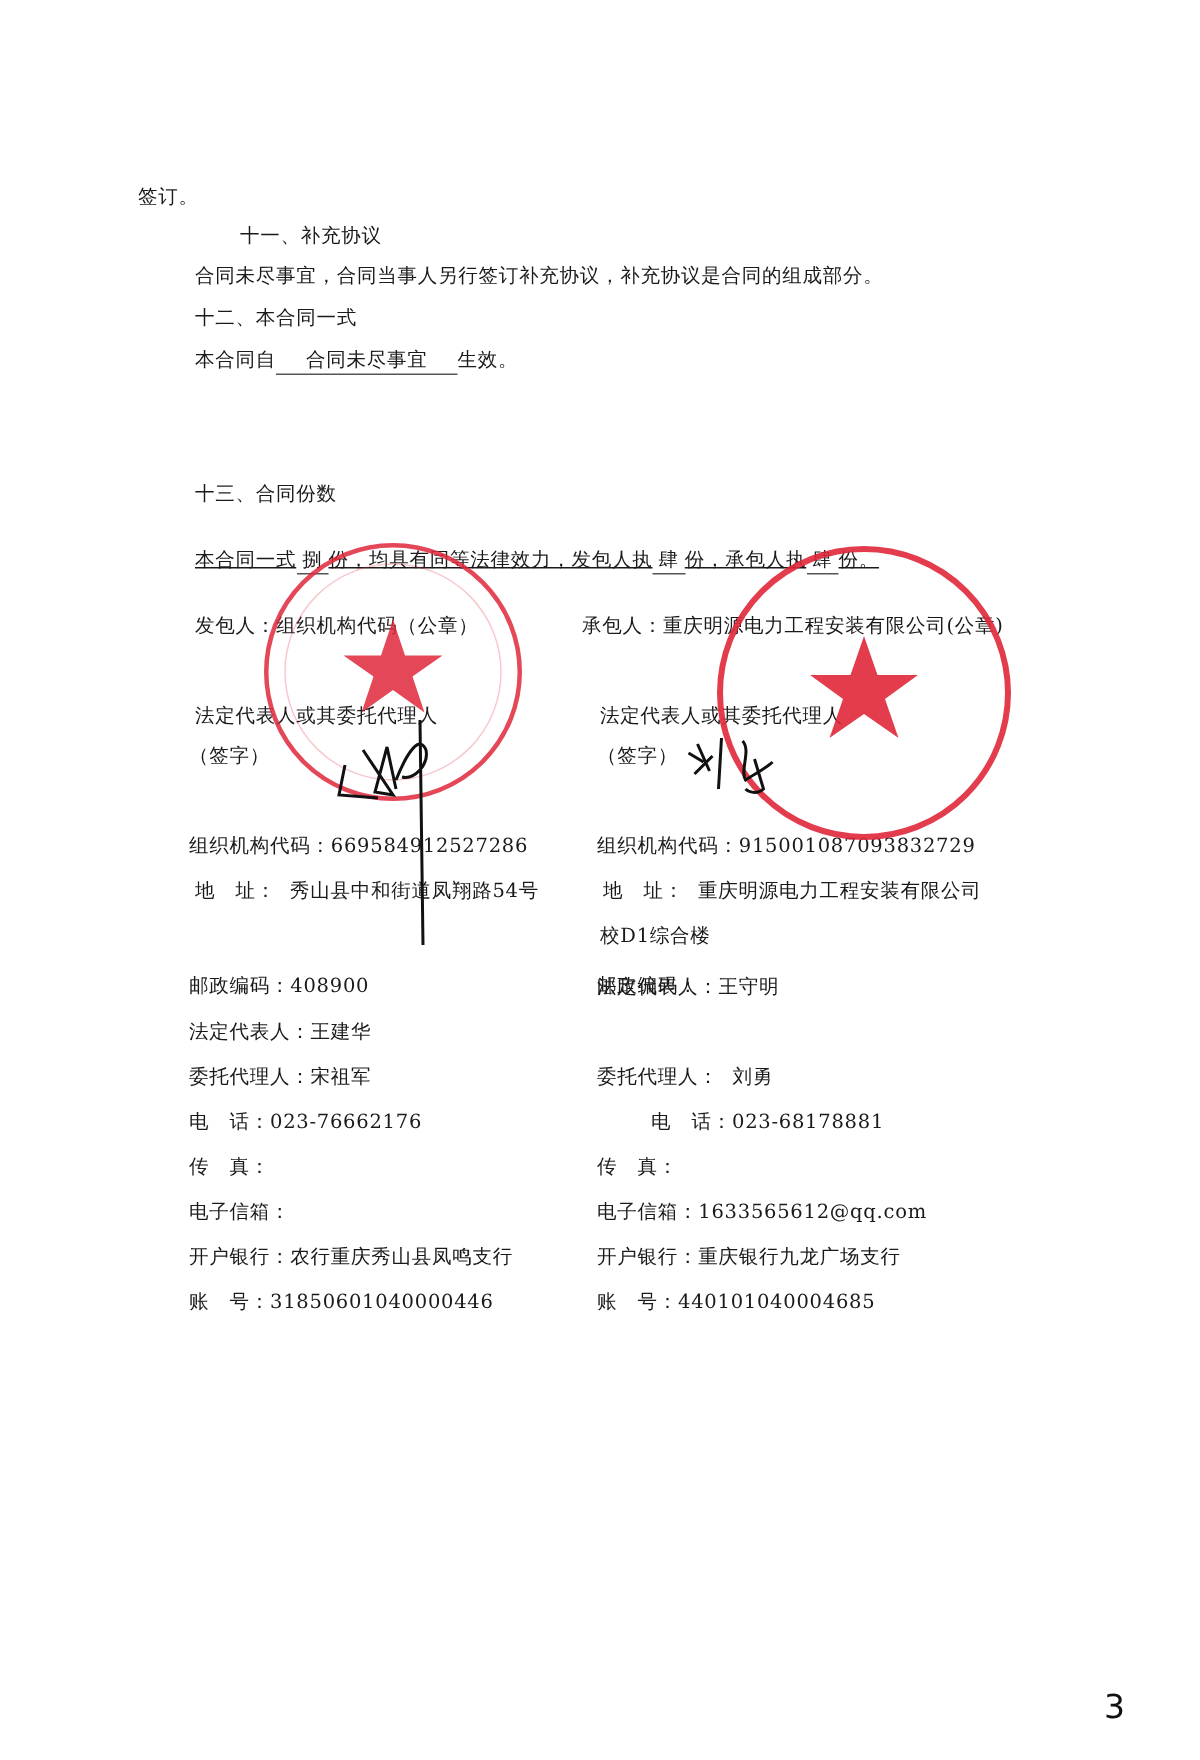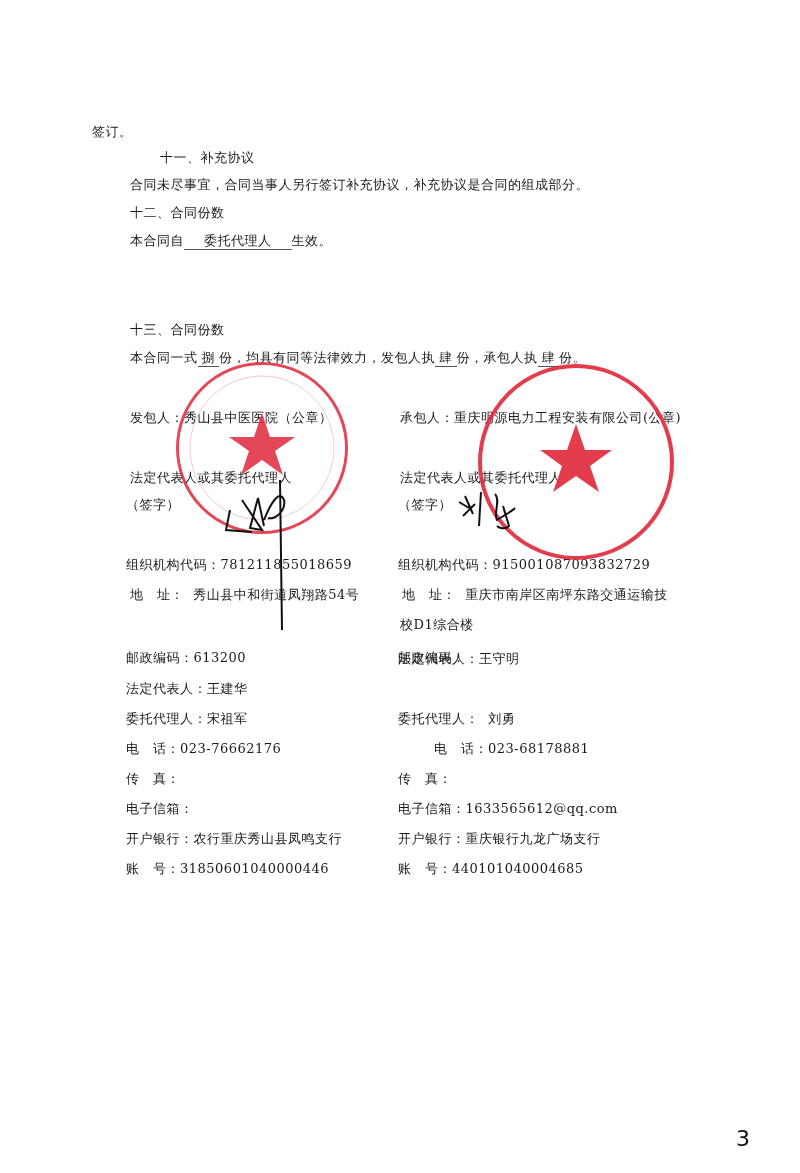--- a/index.html
+++ b/index.html
@@ -15,52 +15,52 @@
     .pagenum { position: absolute; font-size: 22px; font-family: "DejaVu Sans", sans-serif; color: #111; }
   </style>
 </head>
 <body>
 
 <div class="t" style="left:92px;top:124px;">签订。</div>
 
 <div class="t" style="left:130px;top:150px;margin-left:30px;">十一、补充协议</div>
 <div class="t" style="left:130px;top:177px;">合同未尽事宜，合同当事人另行签订补充协议，补充协议是合同的组成部分。</div>
 
-<div class="t" style="left:130px;top:205px;">十二、合同份数</div>
+<div class="t" style="left:130px;top:205px;">十二、本合同一式</div>
 <div class="t" style="left:130px;top:233px;">
-  <span>本合同自</span><span class="u" style="padding:0 20px;">委托代理人</span><span>生效。</span>
+  <span>本合同自</span><span class="u" style="padding:0 20px;">合同未尽事宜</span><span>生效。</span>
 </div>
 
 <div class="t" style="left:130px;top:322px;">十三、合同份数</div>
-<div class="t" style="left:130px;top:350px;">
+<div class="t" style="left:130px;top:366px;text-decoration:underline;">
   <span>本合同一式</span><span class="u">捌</span><span>份，均具有同等法律效力，发包人执</span><span class="u">肆</span><span>份，承包人执</span><span class="u">肆</span><span>份。</span>
 </div>
 
-<div class="t" style="left:130px;top:410px;"><span>发包人：</span><span>秀山县中医医院（公章）</span></div>
+<div class="t" style="left:130px;top:410px;"><span>发包人：</span><span>组织机构代码（公章）</span></div>
 <div class="t" style="left:130px;top:470px;">法定代表人或其委托代理人</div>
 <div class="t" style="left:126px;top:497px;">（签字）</div>
 
-<div class="t" style="left:126px;top:557px;"><span>组织机构代码：</span><span>781211855018659</span></div>
+<div class="t" style="left:126px;top:557px;"><span>组织机构代码：</span><span>669584912527286</span></div>
 <div class="t" style="left:130px;top:587px;"><span>地　址：</span>&nbsp;&nbsp;<span>秀山县中和街道凤翔路54号</span></div>
 
-<div class="t" style="left:126px;top:650px;"><span>邮政编码：</span><span>613200</span></div>
+<div class="t" style="left:126px;top:650px;"><span>邮政编码：</span><span>408900</span></div>
 <div class="t" style="left:126px;top:681px;"><span>法定代表人：</span><span>王建华</span></div>
 <div class="t" style="left:126px;top:711px;"><span>委托代理人：</span><span>宋祖军</span></div>
 <div class="t" style="left:126px;top:741px;"><span>电　话：</span><span>023-76662176</span></div>
 <div class="t" style="left:126px;top:771px;"><span>传　真：</span><span></span></div>
 <div class="t" style="left:126px;top:801px;"><span>电子信箱：</span><span></span></div>
 <div class="t" style="left:126px;top:831px;"><span>开户银行：</span><span>农行重庆秀山县凤鸣支行</span></div>
 <div class="t" style="left:126px;top:861px;"><span>账　号：</span><span>31850601040000446</span></div>
 
-<div class="t" style="left:388px;top:410px;margin-left:12px;"><span>承包人：</span><span>重庆明源电力工程安装有限公司(公章)</span></div>
+<div class="t" style="left:388px;top:410px;"><span>承包人：</span><span>重庆明源电力工程安装有限公司(公章)</span></div>
 <div class="t" style="left:400px;top:470px;">法定代表人或其委托代理人</div>
 <div class="t" style="left:398px;top:497px;">（签字）</div>
 
 <div class="t" style="left:398px;top:557px;"><span>组织机构代码：</span><span>91500108709383272‌9</span></div>
-<div class="t" style="left:402px;top:587px;"><span>地　址：</span>&nbsp;&nbsp;<span>重庆市南岸区南坪东路交通运输技</span></div>
+<div class="t" style="left:402px;top:587px;"><span>地　址：</span>&nbsp;&nbsp;<span>重庆明源电力工程安装有限公司</span></div>
 <div class="t" style="left:400px;top:617px;">校D1综合楼</div>
 
 <div class="t" style="left:398px;top:650px;"><span>邮政编码：</span><span></span></div>
 <div class="t" style="left:398px;top:651px;"><span>法定代表人：</span><span>王守明</span></div>
 <div class="t" style="left:398px;top:711px;"><span>委托代理人：</span>&nbsp;&nbsp;<span>刘勇</span></div>
 <div class="t" style="left:398px;top:741px;margin-left:36px;"><span>电　话：</span><span>023-68178881</span></div>
 <div class="t" style="left:398px;top:771px;"><span>传　真：</span><span></span></div>
 <div class="t" style="left:398px;top:801px;"><span>电子信箱：</span><span>1633565612@qq.com</span></div>
 <div class="t" style="left:398px;top:831px;"><span>开户银行：</span><span>重庆银行九龙广场支行</span></div>
 <div class="t" style="left:398px;top:861px;"><span>账　号：</span><span>440101040004685</span></div>

